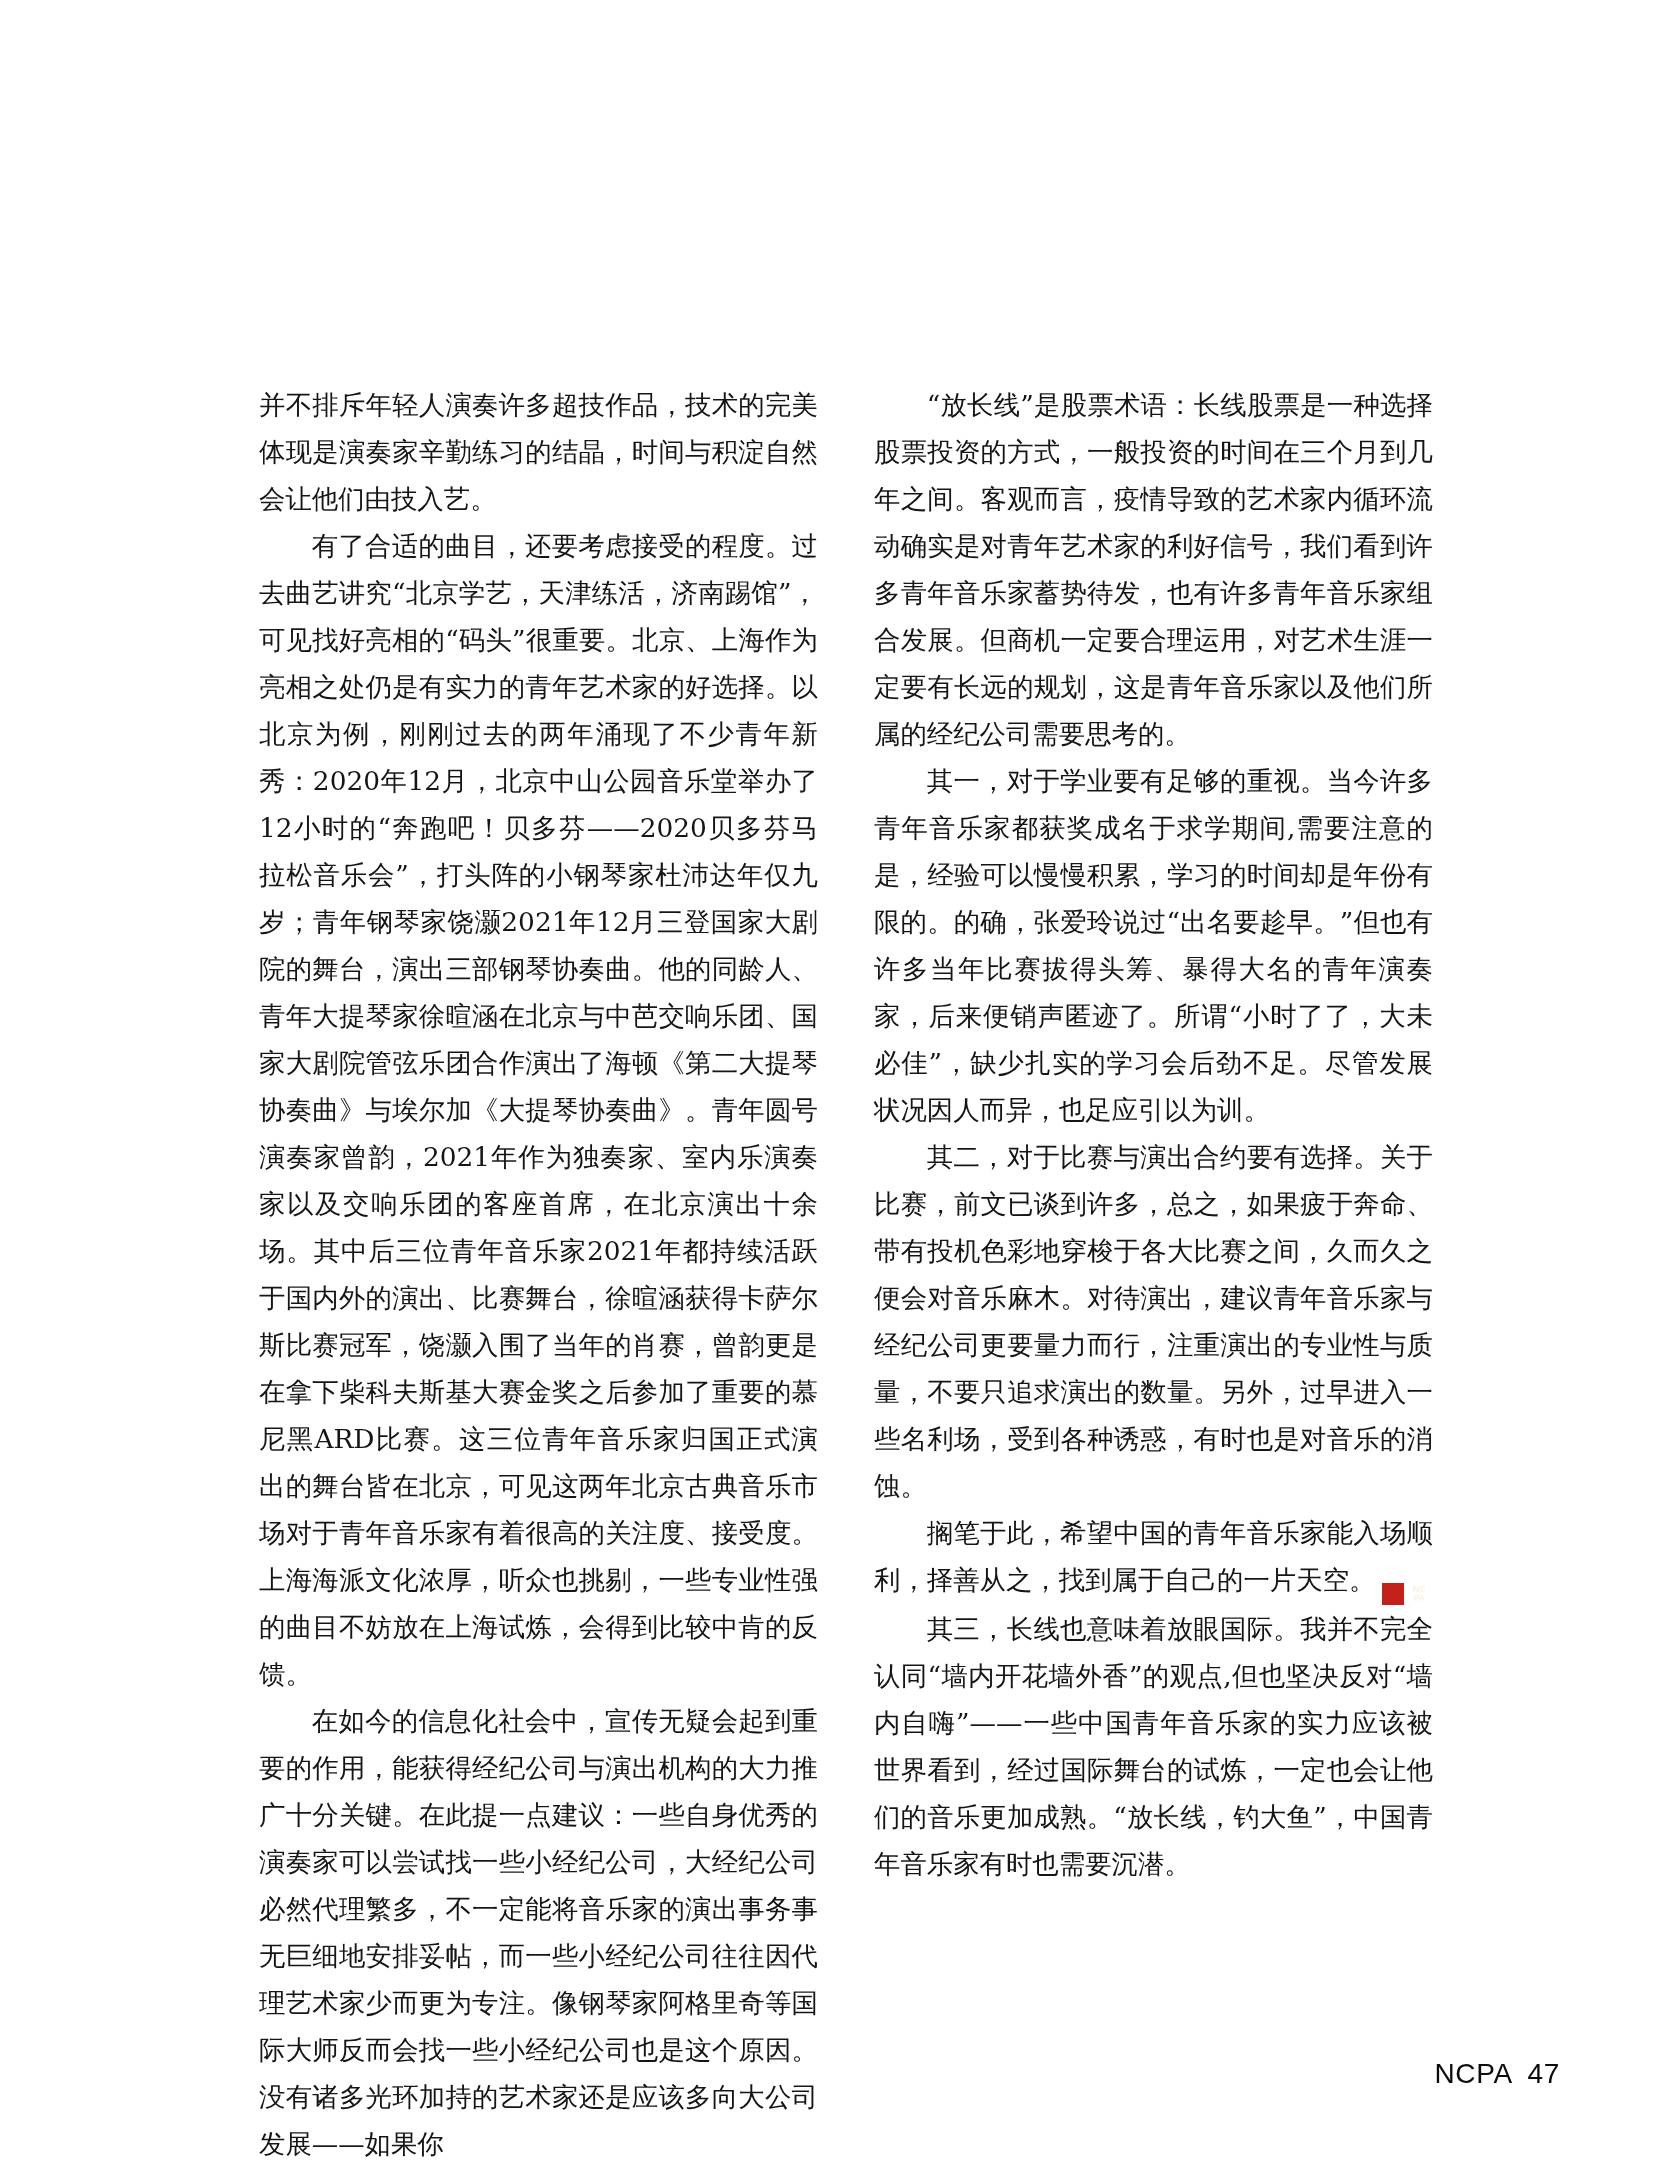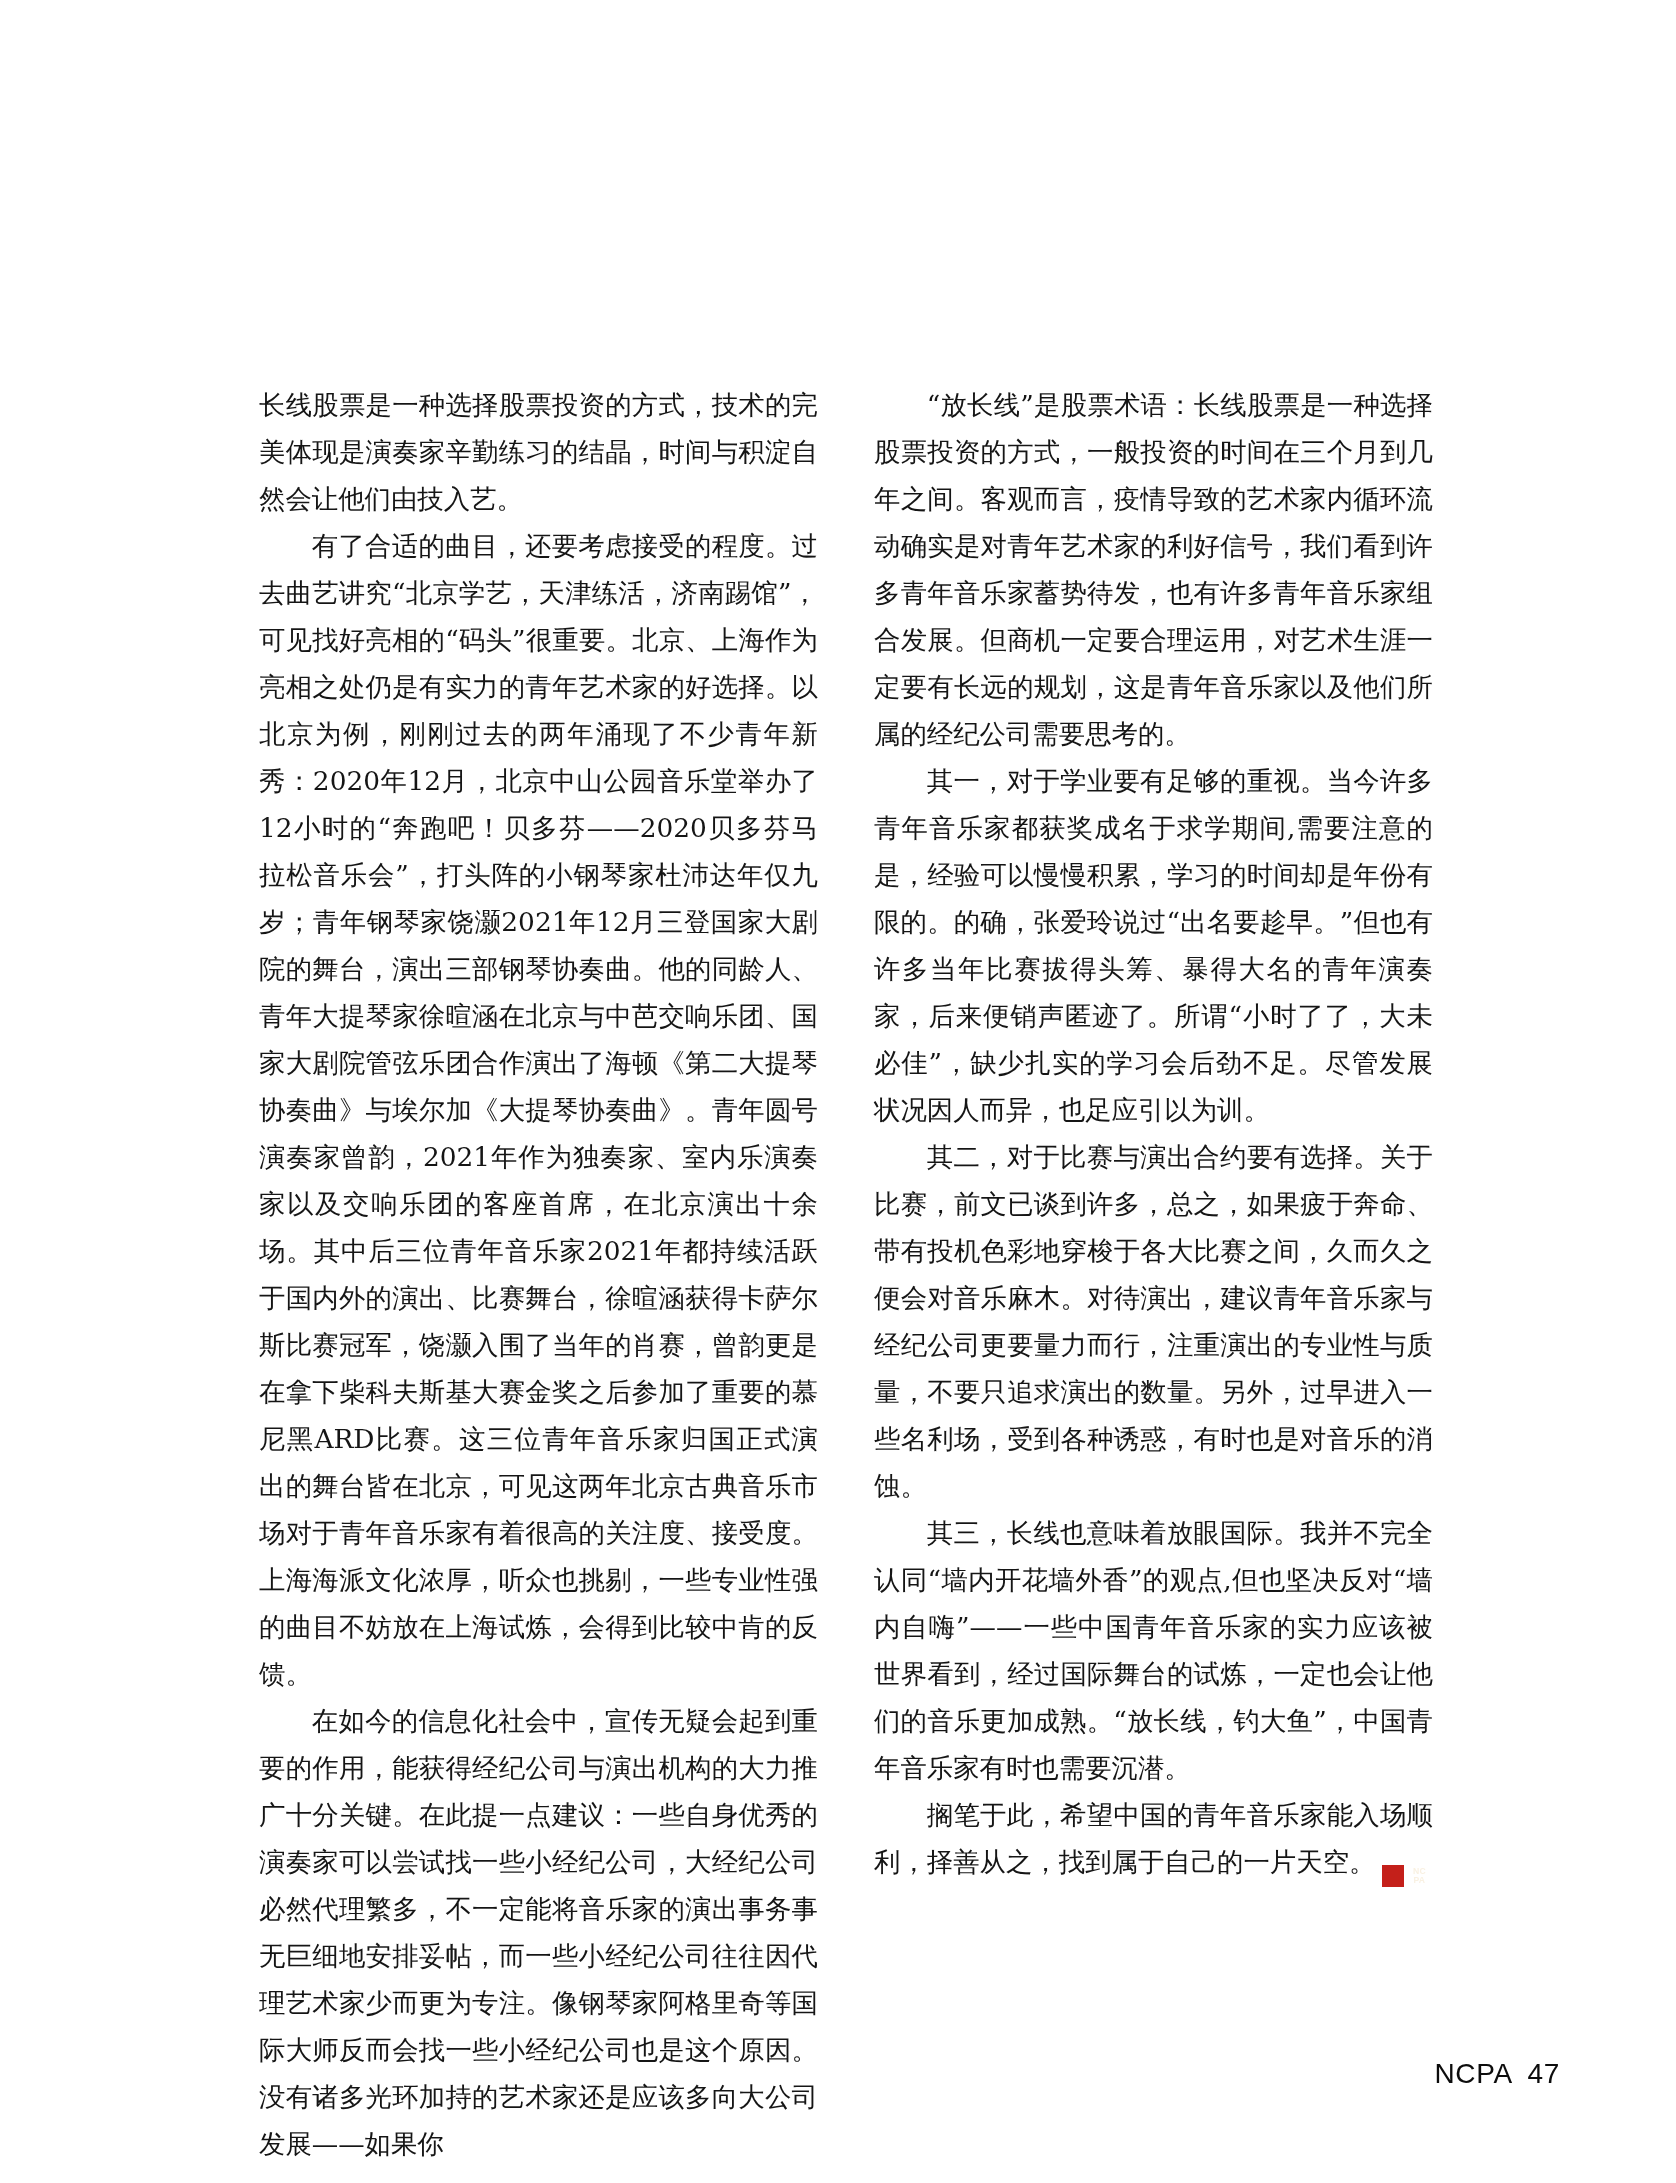--- a/index.html
+++ b/index.html
@@ -71,36 +71,36 @@
   .footer .page-num { margin-left: 14.5px; }
 </style>
 </head>
 <body>
 
 <div class="page">
 
   <div class="columns">
 
     <div class="col">
-      <p class="noindent">长线股票是一种选择股票投资的方式，技术的完美体现是演奏家辛勤练习的结晶，时间与积淀自然会让他们由技入艺。</p>
+      <p class="noindent">并不排斥年轻人演奏许多超技作品，技术的完美体现是演奏家辛勤练习的结晶，时间与积淀自然会让他们由技入艺。</p>
       <p class="indent">有了合适的曲目，还要考虑接受的程度。过去曲艺讲究“北京学艺，天津练活，济南踢馆”，可见找好亮相的“码头”很重要。北京、上海作为亮相之处仍是有实力的青年艺术家的好选择。以北京为例，刚刚过去的两年涌现了不少青年新秀：2020年12月，北京中山公园音乐堂举办了12小时的“奔跑吧！贝多芬——2020贝多芬马拉松音乐会”，打头阵的小钢琴家杜沛达年仅九岁；青年钢琴家饶灏2021年12月三登国家大剧院的舞台，演出三部钢琴协奏曲。他的同龄人、青年大提琴家徐暄涵在北京与中芭交响乐团、国家大剧院管弦乐团合作演出了海顿《第二大提琴协奏曲》与埃尔加《大提琴协奏曲》。青年圆号演奏家曾韵，2021年作为独奏家、室内乐演奏家以及交响乐团的客座首席，在北京演出十余场。其中后三位青年音乐家2021年都持续活跃于国内外的演出、比赛舞台，徐暄涵获得卡萨尔斯比赛冠军，饶灏入围了当年的肖赛，曾韵更是在拿下柴科夫斯基大赛金奖之后参加了重要的慕尼黑ARD比赛。这三位青年音乐家归国正式演出的舞台皆在北京，可见这两年北京古典音乐市场对于青年音乐家有着很高的关注度、接受度。上海海派文化浓厚，听众也挑剔，一些专业性强的曲目不妨放在上海试炼，会得到比较中肯的反馈。</p>
       <p class="indent">在如今的信息化社会中，宣传无疑会起到重要的作用，能获得经纪公司与演出机构的大力推广十分关键。在此提一点建议：一些自身优秀的演奏家可以尝试找一些小经纪公司，大经纪公司必然代理繁多，不一定能将音乐家的演出事务事无巨细地安排妥帖，而一些小经纪公司往往因代理艺术家少而更为专注。像钢琴家阿格里奇等国际大师反而会找一些小经纪公司也是这个原因。没有诸多光环加持的艺术家还是应该多向大公司发展——如果你</p>
     </div>
 
     <div class="col">
       <p class="indent">“放长线”是股票术语：长线股票是一种选择股票投资的方式，一般投资的时间在三个月到几年之间。客观而言，疫情导致的艺术家内循环流动确实是对青年艺术家的利好信号，我们看到许多青年音乐家蓄势待发，也有许多青年音乐家组合发展。但商机一定要合理运用，对艺术生涯一定要有长远的规划，这是青年音乐家以及他们所属的经纪公司需要思考的。</p>
       <p class="indent">其一，对于学业要有足够的重视。当今许多青年音乐家都获奖成名于求学期间,需要注意的是，经验可以慢慢积累，学习的时间却是年份有限的。的确，张爱玲说过“出名要趁早。”但也有许多当年比赛拔得头筹、暴得大名的青年演奏家，后来便销声匿迹了。所谓“小时了了，大未必佳”，缺少扎实的学习会后劲不足。尽管发展状况因人而异，也足应引以为训。</p>
       <p class="indent">其二，对于比赛与演出合约要有选择。关于比赛，前文已谈到许多，总之，如果疲于奔命、带有投机色彩地穿梭于各大比赛之间，久而久之便会对音乐麻木。对待演出，建议青年音乐家与经纪公司更要量力而行，注重演出的专业性与质量，不要只追求演出的数量。另外，过早进入一些名利场，受到各种诱惑，有时也是对音乐的消蚀。</p>
-      <p class="indent">其三，长线也意味着放眼国际。我并不完全认同“墙内开花墙外香”的观点,但也坚决反对“墙内自嗨”——一些中国青年音乐家的实力应该被世界看到，经过国际舞台的试炼，一定也会让他们的音乐更加成熟。“放长线，钓大鱼”，中国青年音乐家有时也需要沉潜。</p>
       <p class="indent">
         <span>搁笔于此，希望中国的青年音乐家能入场顺利，择善从之，找到属于自己的一片天空。</span><span class="seal">
             <span>NC</span>
             <span>PA</span>
           </span>
       </p>
+      <p class="indent">其三，长线也意味着放眼国际。我并不完全认同“墙内开花墙外香”的观点,但也坚决反对“墙内自嗨”——一些中国青年音乐家的实力应该被世界看到，经过国际舞台的试炼，一定也会让他们的音乐更加成熟。“放长线，钓大鱼”，中国青年音乐家有时也需要沉潜。</p>
     </div>
 
   </div>
 
   <div class="footer">
     <span>NCPA</span><span class="page-num">47</span>
   </div>
 
 </div>
 

